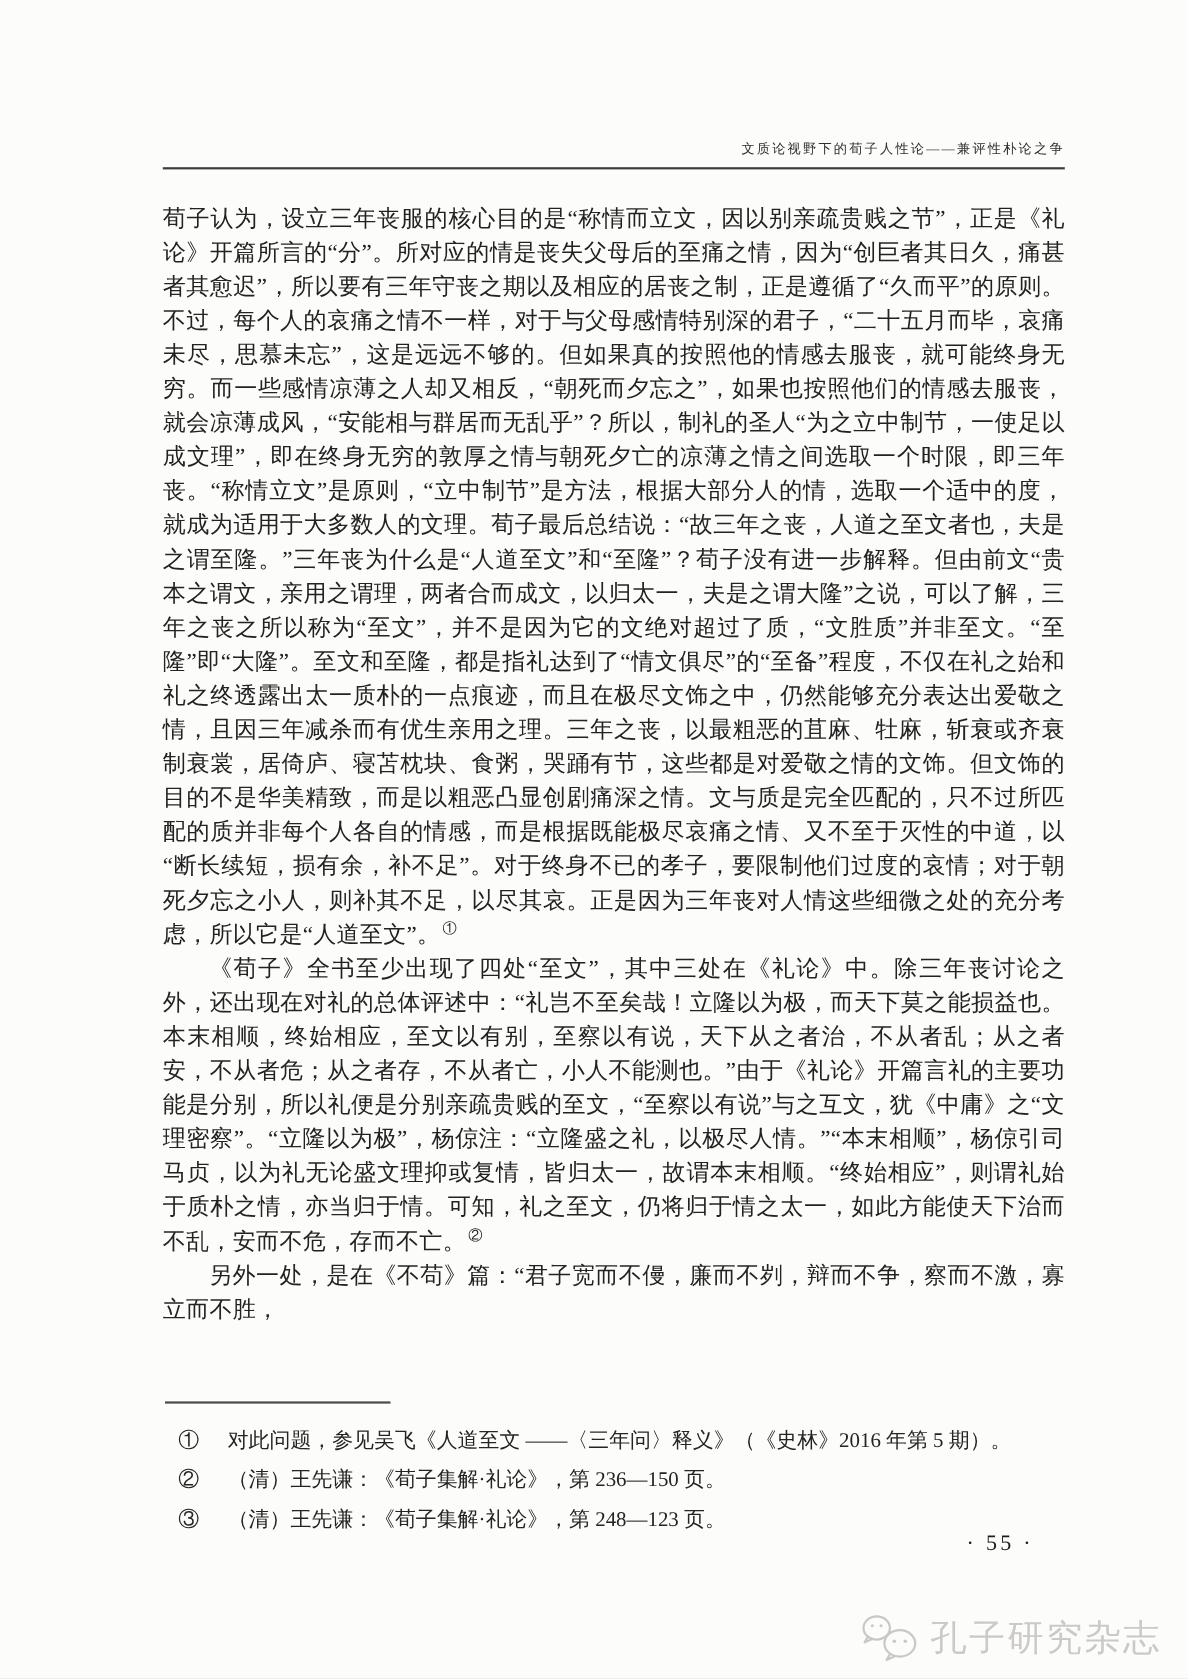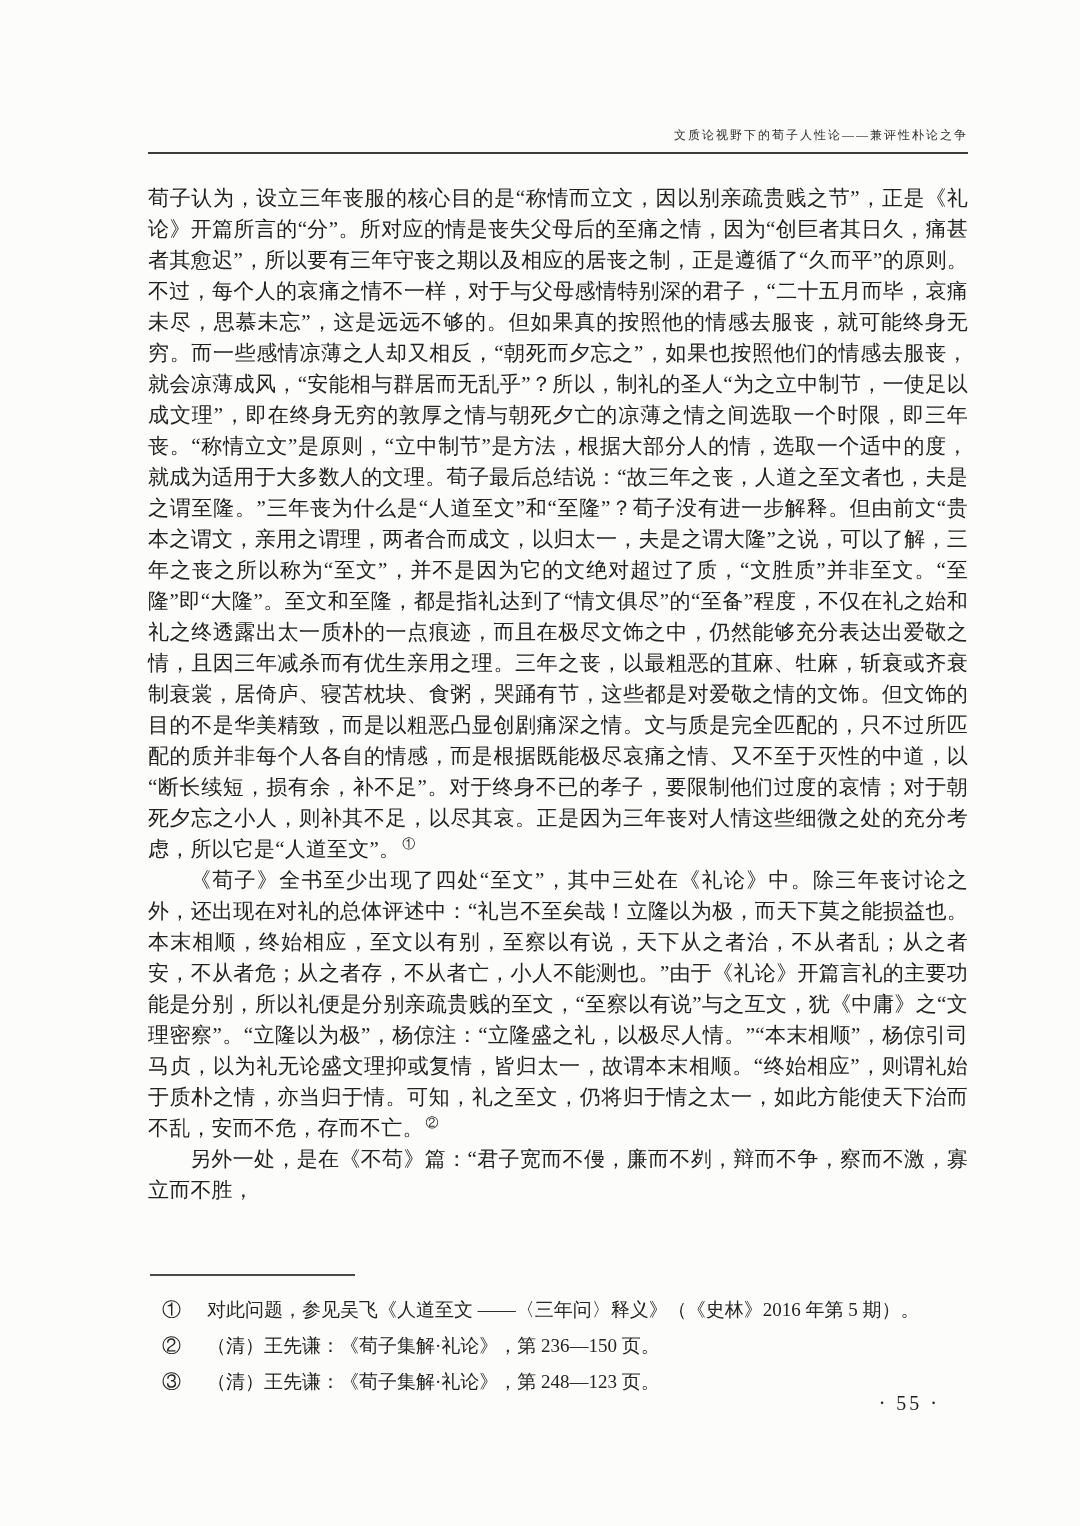--- a/index.html
+++ b/index.html
@@ -91,14 +91,29 @@
       <span class="fn-text">（清）王先谦：《荀子集解·礼论》，第 236—150 页。</span>
     </div>
     <div class="footnote">
       <span class="fn-marker">③</span>
       <span class="fn-text">（清）王先谦：《荀子集解·礼论》，第 248—123 页。</span>
     </div>
   </div>
 
   <div class="page-number">· 55 ·</div>
 
+  <div class="watermark">
+    <span>
+      <svg class="wm-icon" width="56" height="46" viewBox="0 0 56 46" fill="none" xmlns="http://www.w3.org/2000/svg">
+        <ellipse cx="15" cy="14" rx="12" ry="10.5" stroke="#c9c8c5" stroke-width="2" fill="none"></ellipse>
+        <path d="M7 22 L4 27 L11 24" stroke="#c9c8c5" stroke-width="2" fill="none" stroke-linejoin="round"></path>
+        <circle cx="11" cy="12" r="1.4" fill="#c9c8c5"></circle>
+        <circle cx="19" cy="12" r="1.4" fill="#c9c8c5"></circle>
+        <ellipse cx="36" cy="28" rx="14" ry="12" stroke="#c9c8c5" stroke-width="2" fill="none"></ellipse>
+        <path d="M27 38 L24 43 L32 39.5" stroke="#c9c8c5" stroke-width="2" fill="none" stroke-linejoin="round"></path>
+        <circle cx="31" cy="26" r="1.6" fill="#c9c8c5"></circle>
+        <circle cx="41" cy="26" r="1.6" fill="#c9c8c5"></circle>
+      </svg>
+    </span>
+    <span class="watermark-label">孔子研究杂志</span>
+  </div>
 
 </div>
 
 </body></html>

